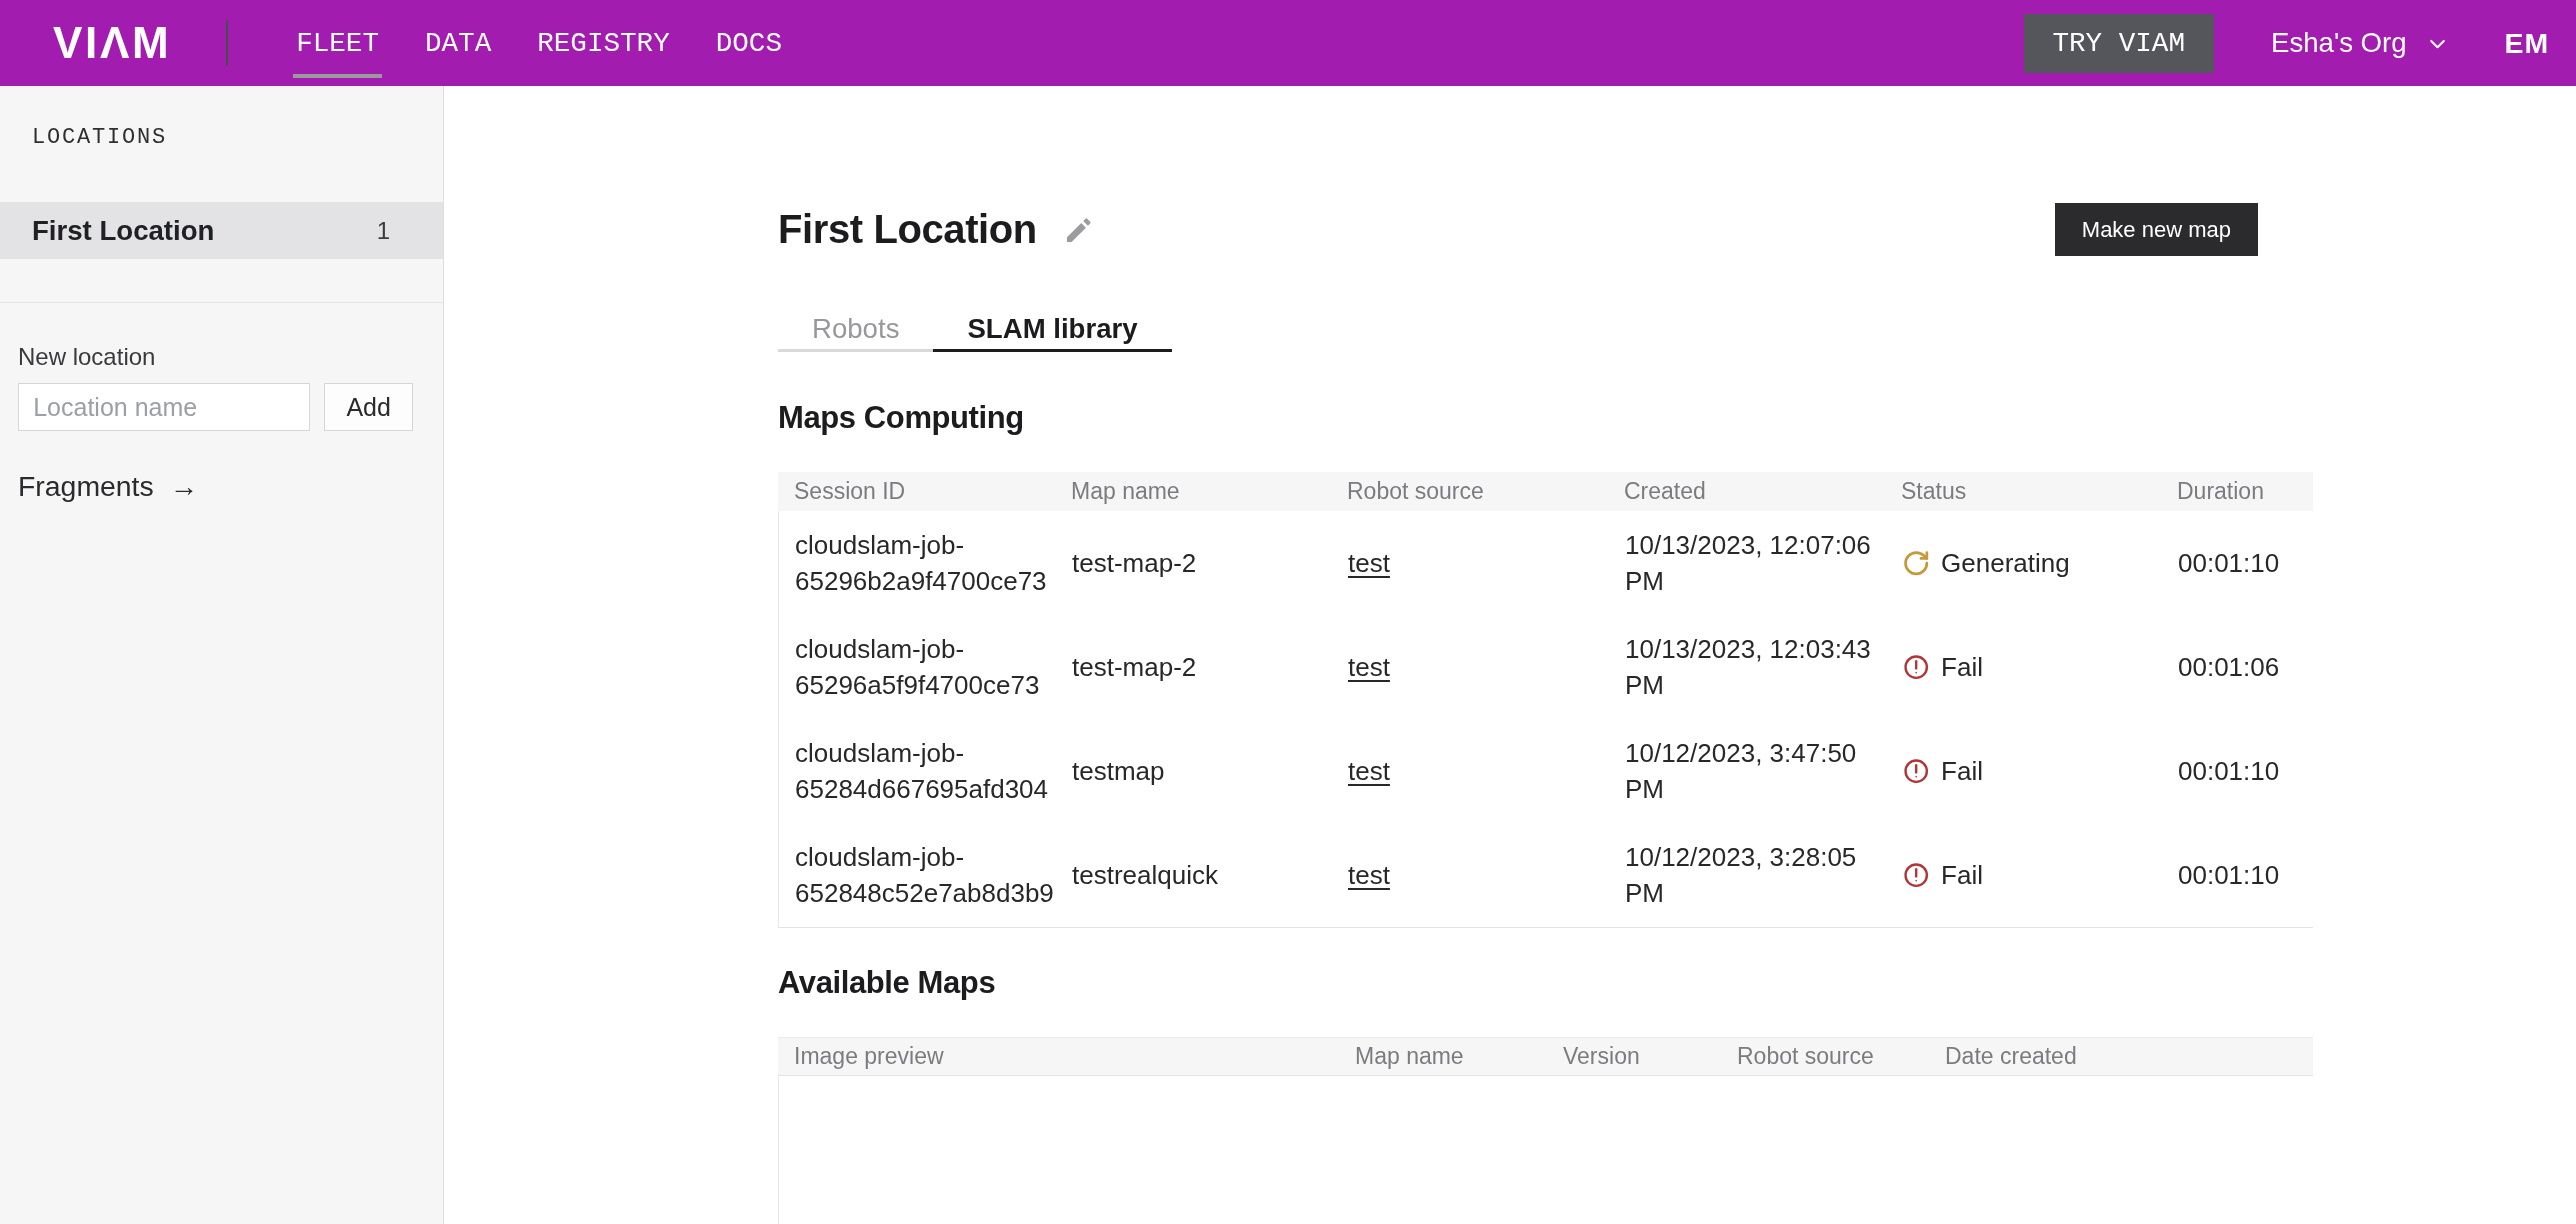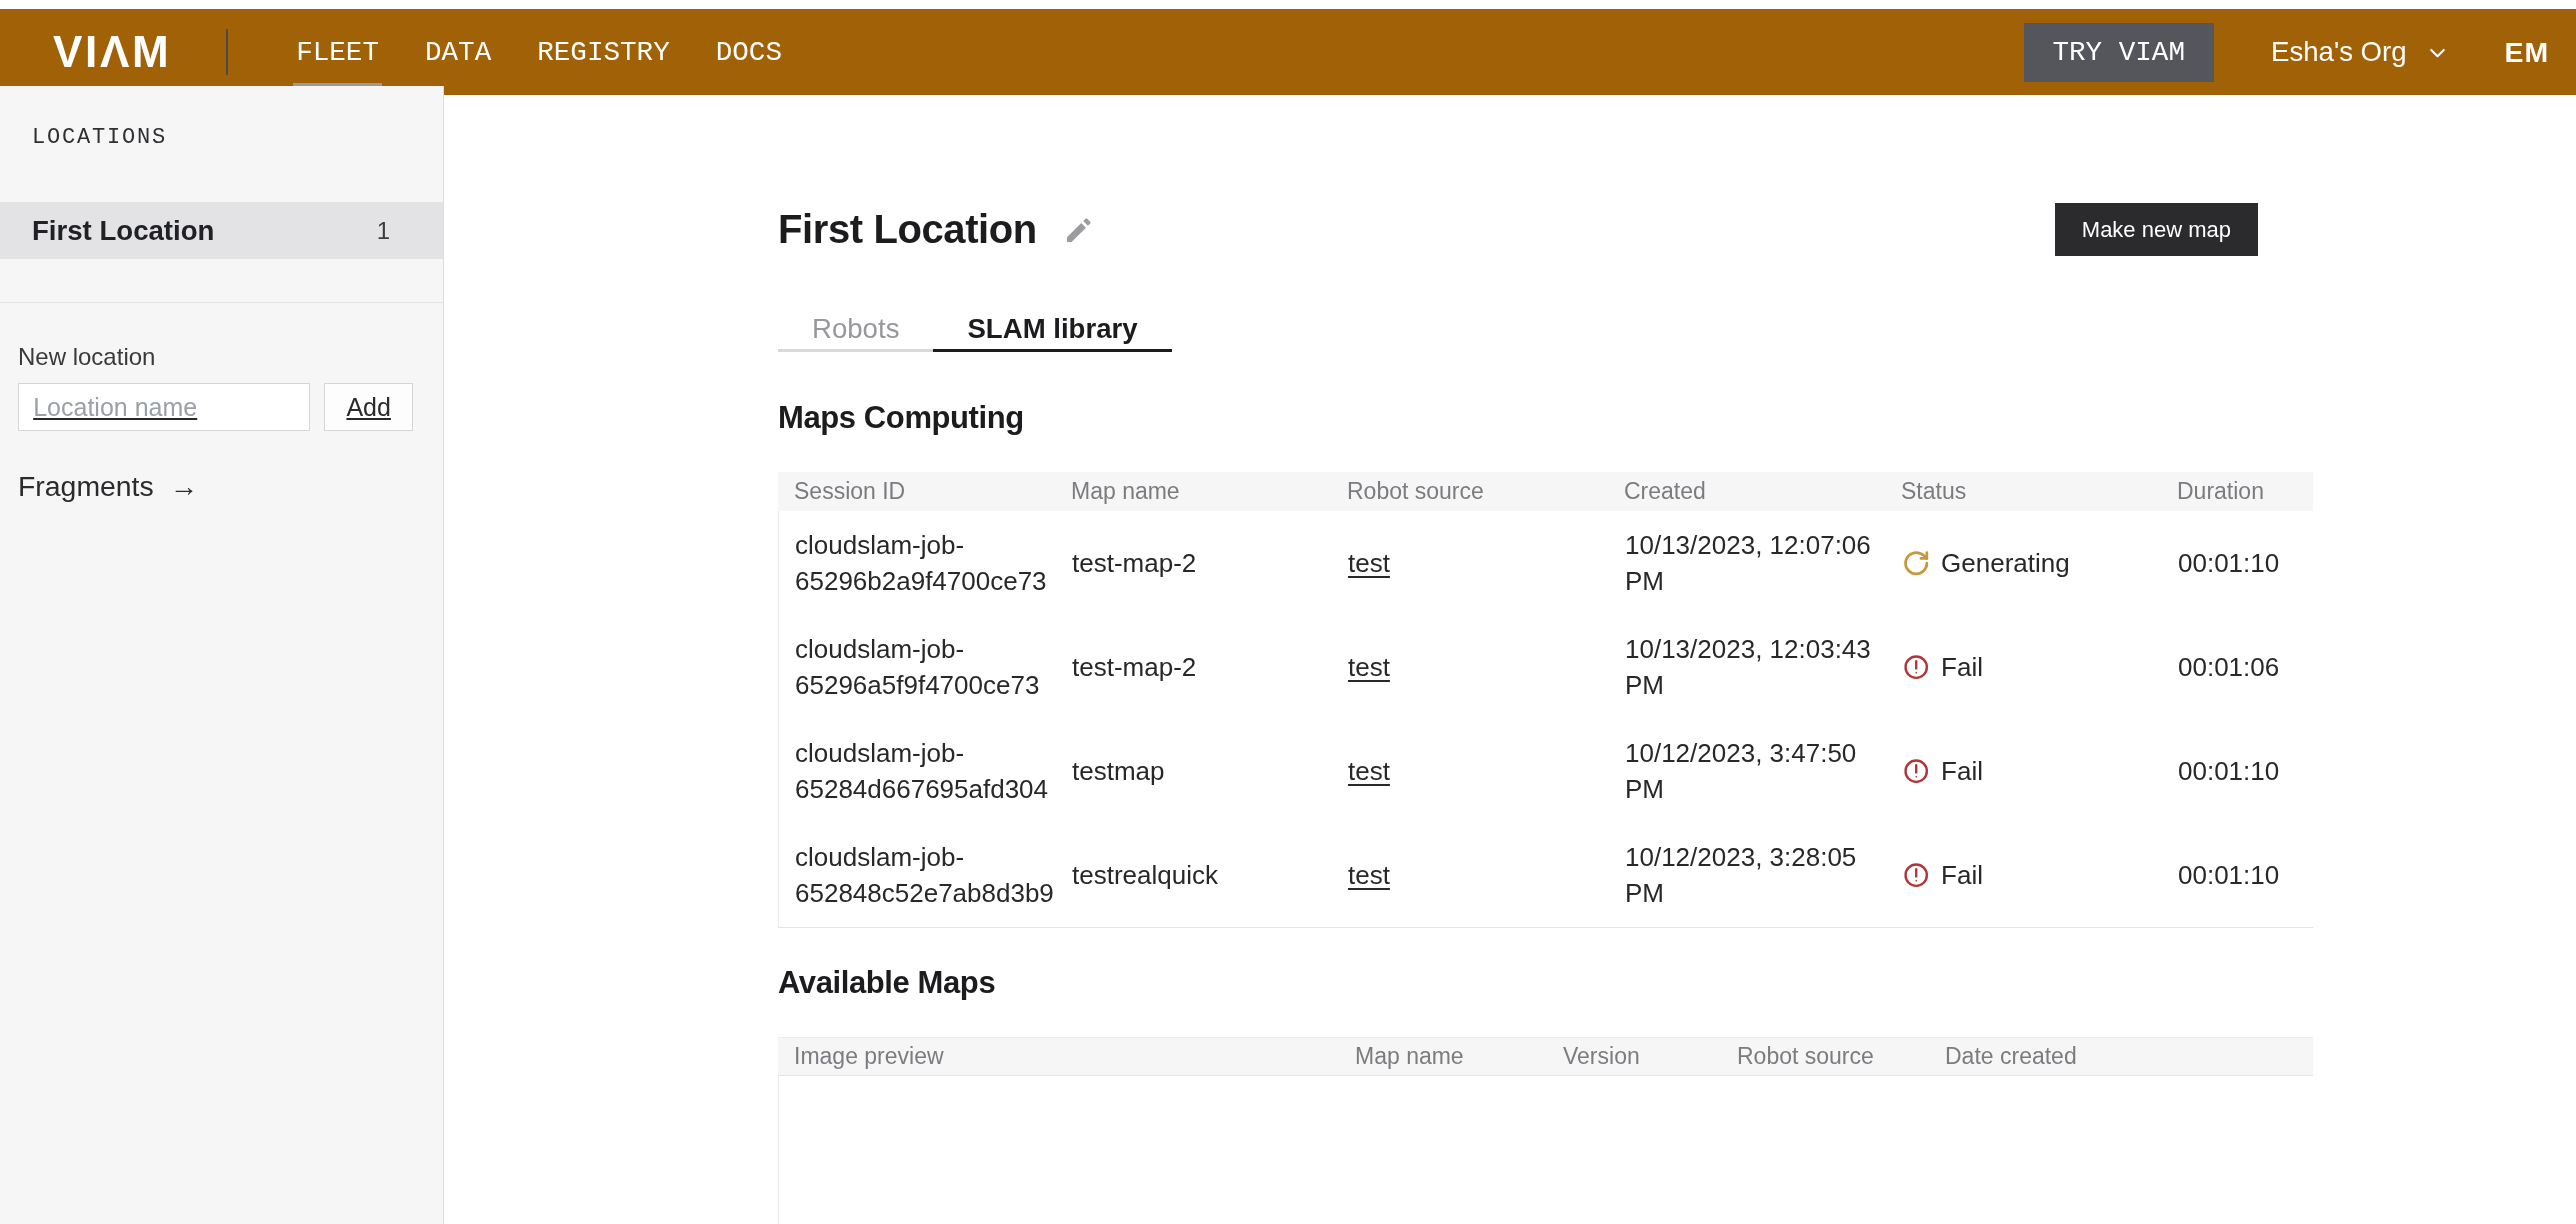--- a/index.html
+++ b/index.html
@@ -5,22 +5,22 @@
   * { box-sizing: border-box; }
   html,body { margin:0; padding:0; }
   body {
     width:2576px; height:1225px; position:relative; overflow:hidden;
     background:#ffffff; color:#28282a;
     font-family:"Liberation Sans", sans-serif;
   }
 
   
   .navbar {
-    position:absolute; top:9px; left:0; width:2576px; height:86px;
-    background:#a16207; display:flex; align-items:center; padding-left:53px;
+    position:absolute; top:0; left:0; width:2576px; height:86px;
+    background:#a21caf; display:flex; align-items:center; padding-left:53px;
   }
   .logo {
     color:#ffffff; font-size:44px; font-weight:800; letter-spacing:2.7px;
     cursor:pointer; line-height:1;
   }
   .nav-divider { width:1.8px; height:46px; background:#4a4b4e; margin-left:55px; }
   .nav-links { display:flex; gap:46px; margin-left:68px; height:110px; }
   .nav-item {
     font-family:"Liberation Mono","DejaVu Sans Mono",monospace;
     font-size:27.6px; color:#ffffff; display:flex; align-items:center;
@@ -55,21 +55,21 @@
     font-size:22px; letter-spacing:1.8px; color:#2f2f31;
   }
   .location-item {
     margin-top:52px; height:57px; background:#e3e3e5;
     display:flex; align-items:center; padding:0 53px 0 32px; cursor:pointer;
   }
   .location-name { font-size:27.6px; font-weight:700; color:#202124; }
   .location-count { margin-left:auto; font-size:24px; color:#3c3c3e; }
   .sidebar-divider { margin:43px 0 0 0; border:0; border-top:0.9px solid #e4e4e6; }
   .new-location-label { margin:40px 0 0 18px; font-size:24px; color:#3a3a3c; }
-  .new-location-row { margin:12.4px 0 0 18px; display:flex; gap:14.2px;text-decoration:underline; }
+  .new-location-row { margin:12.4px 0 0 18px; display:flex; gap:14.2px; }
   .location-input {
     width:292px; height:48px; border:0.9px solid #d6d6d8; background:#ffffff;
     font-size:25px; padding:0 14.2px; color:#28282a; outline:none;
     font-family:"Liberation Sans", sans-serif;
   }
   .location-input::placeholder { color:#9aa0a6; }
   .add-btn {
     width:89px; height:48px; background:#fdfdfd; border:0.9px solid #d6d6d8;
     font-size:25px; color:#2b2b2d; cursor:pointer;
     font-family:"Liberation Sans", sans-serif;

